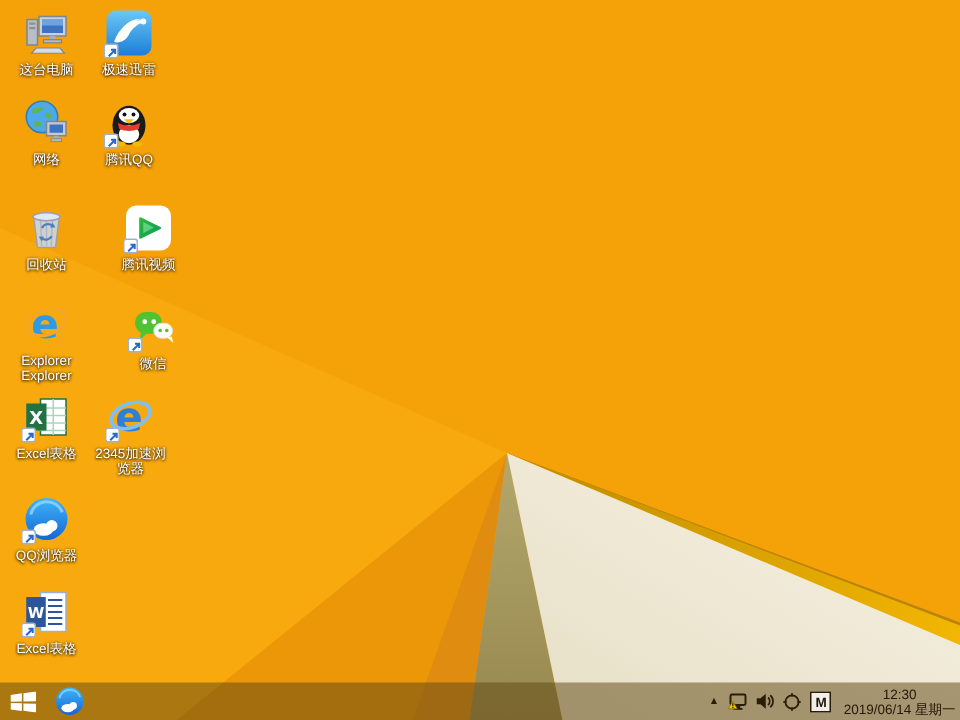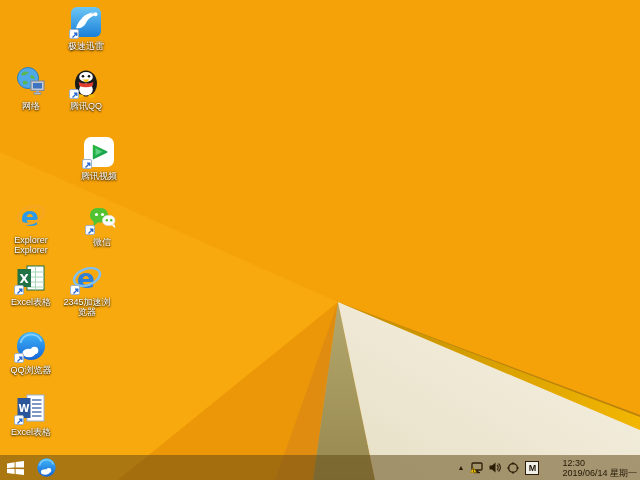--- a/index.html
+++ b/index.html
@@ -22,21 +22,21 @@
   
   .taskbar{position:absolute;left:0;bottom:0;width:640px;height:25px;
     background:rgba(97,72,22,.52);}
   .start-btn{position:absolute;left:7px;top:6px;width:18px;height:14px;}
   .pinned-btn{position:absolute;left:36px;top:2px;width:21px;height:21px;}
   .tray{position:absolute;right:3px;top:0;height:25px;display:flex;align-items:center;gap:6px;}
   .tray-ic{display:flex;align-items:center;justify-content:center;}
   .chevron{font-size:7px;color:#2b1c06;line-height:7px;}
   .ime-box{width:12px;height:12px;border:1px solid #2b1c06;background:rgba(255,255,255,.85);
     font-size:9px;font-weight:bold;color:#1d1405;line-height:12px;text-align:center;}
-  .clock{text-align:left;font-size:9px;line-height:10px;color:#241806;padding-left:2px;margin-left:15px;}
+  .clock{text-align:center;font-size:9px;line-height:10px;color:#241806;padding-left:2px;}
 </style>
 </head>
 <body>
 
 <div class="screen">
 
   <svg class="wallpaper" viewBox="0 0 640 480" xmlns="http://www.w3.org/2000/svg">
     <defs>
       <linearGradient id="oliveG" x1="0" y1="0" x2="0" y2="1">
         <stop offset="0" stop-color="#B4A76D"></stop>
@@ -54,20 +54,36 @@
     <rect x="0" y="0" width="640" height="480" fill="#F5A108"></rect>
     <polygon points="338,302 0,152 0,480 118,480" fill="#F8A90D"></polygon>
     <polygon points="338,302 118,480 275,480" fill="#EC9708"></polygon>
     <polygon points="338,302 275,480 313,480" fill="#E08C10"></polygon>
     <polygon points="338,302 313,480 375,480" fill="url(#oliveG)"></polygon>
     <polygon points="338,302 640,415 640,419" fill="#8A6B10" opacity="0.55"></polygon>
     <polygon points="338,302 640,417 640,430" fill="url(#goldG)"></polygon>
     <polygon points="338,302 640,430 640,480 375,480" fill="url(#paperG)"></polygon>
   </svg>
 
+  <div class="icon-cell" style="left:5px;top:6px">
+    <div class="glyph">
+      <svg width="32" height="32" viewBox="0 0 32 32">
+        <rect x="3" y="7" width="7" height="17" fill="#B9BEC6" stroke="#7E848E" stroke-width="1"></rect>
+        <rect x="4.5" y="9" width="4" height="1.5" fill="#8A909A"></rect>
+        <rect x="4.5" y="12" width="4" height="1.5" fill="#8A909A"></rect>
+        <rect x="11" y="5" width="18" height="13" fill="#CBD1DA" stroke="#80868F" stroke-width="1"></rect>
+        <rect x="13" y="7" width="14" height="9" fill="#3E73C2"></rect>
+        <rect x="13" y="7" width="14" height="4" fill="#6FA3E0"></rect>
+        <rect x="18" y="18" width="4" height="2.5" fill="#A8AEB8"></rect>
+        <rect x="14" y="20.5" width="12" height="2" fill="#B9BEC6" stroke="#7E848E" stroke-width="0.8"></rect>
+        <polygon points="9,26 25,26 28,29.5 6,29.5" fill="#D7DBE2" stroke="#80868F" stroke-width="0.8"></polygon>
+      </svg>
+    </div>
+    <div class="icon-label">这台电脑</div>
+  </div>
 
   <div class="icon-cell" style="left:60px;top:6px">
     <div class="glyph">
       <svg width="32" height="32" viewBox="0 0 32 32">
         <defs>
             <linearGradient id="xlG" x1="0" y1="0" x2="0" y2="1">
           <stop offset="0" stop-color="#6CC6F5"></stop>
               <stop offset="1" stop-color="#1B7FD8"></stop>
             </linearGradient>
           </defs>
@@ -116,20 +132,36 @@
       </svg>
       <span class="shortcut-badge">
         <svg width="8" height="8" viewBox="0 0 8 8">
             <path d="M1.5,6.5 L5.5,2.5 M3,2.2 L5.8,2.2 L5.8,5" stroke="#2567CE" stroke-width="1.3" fill="none"></path>
           </svg>
       </span>
     </div>
     <div class="icon-label">腾讯QQ</div>
   </div>
 
+  <div class="icon-cell" style="left:5px;top:136px">
+    <div class="glyph">
+      <svg width="32" height="32" viewBox="0 0 32 32">
+        <polygon points="7.5,9 24.5,9 22,29 10,29" fill="#CDD6E3" opacity="0.9" stroke="#97A2B4" stroke-width="1"></polygon>
+        <line x1="12" y1="10" x2="12.8" y2="28" stroke="#AEB8C8" stroke-width="1"></line>
+        <line x1="16" y1="10" x2="16" y2="28" stroke="#AEB8C8" stroke-width="1"></line>
+        <line x1="20" y1="10" x2="19.2" y2="28" stroke="#AEB8C8" stroke-width="1"></line>
+        <ellipse cx="16" cy="8.5" rx="9" ry="2.6" fill="#E2E8F1" stroke="#97A2B4" stroke-width="1"></ellipse>
+        <path d="M13,16 A4.5,4.5 0 0 1 20,14.5" stroke="#4A7FC4" stroke-width="1.5" fill="none"></path>
+        <polygon points="20,12.5 22,15.5 18.5,15.8" fill="#4A7FC4"></polygon>
+        <path d="M19.5,21.5 A4.5,4.5 0 0 1 12.5,22.5" stroke="#4A7FC4" stroke-width="1.5" fill="none"></path>
+        <polygon points="12.8,24.8 10.8,21.8 14.3,21.6" fill="#4A7FC4"></polygon>
+      </svg>
+    </div>
+    <div class="icon-label">回收站</div>
+  </div>
 
   <div class="icon-cell" style="left:73px;top:136px">
     <div class="glyph">
       <svg width="32" height="32" viewBox="0 0 32 32">
         <defs>
             <linearGradient id="tvG" x1="0" y1="0" x2="1" y2="1">
           <stop offset="0" stop-color="#2BBA3A"></stop>
               <stop offset="1" stop-color="#0C9B57"></stop>
             </linearGradient>
           </defs>

